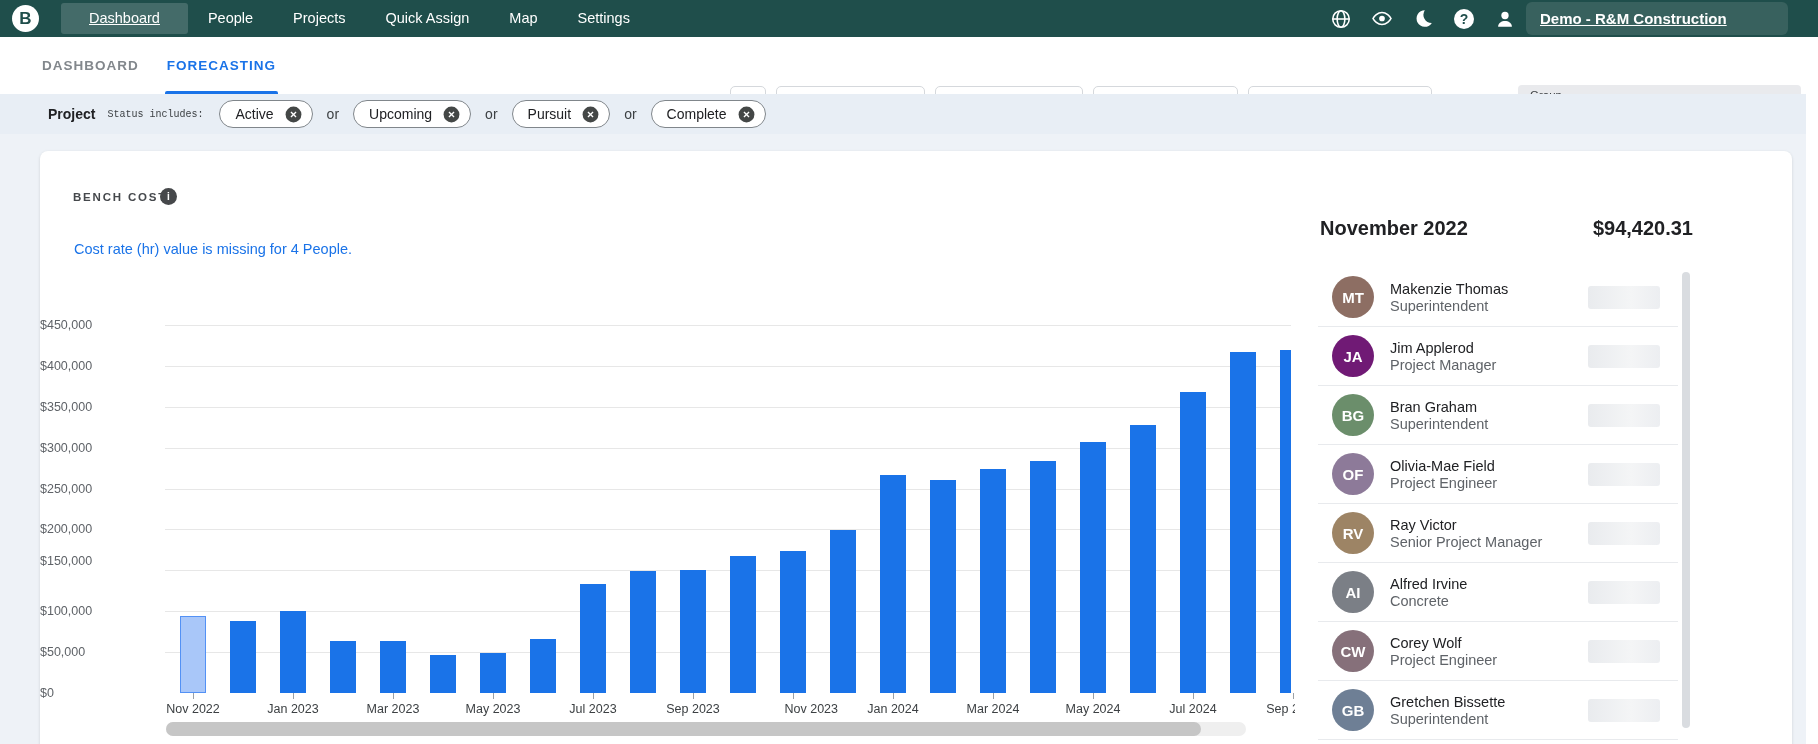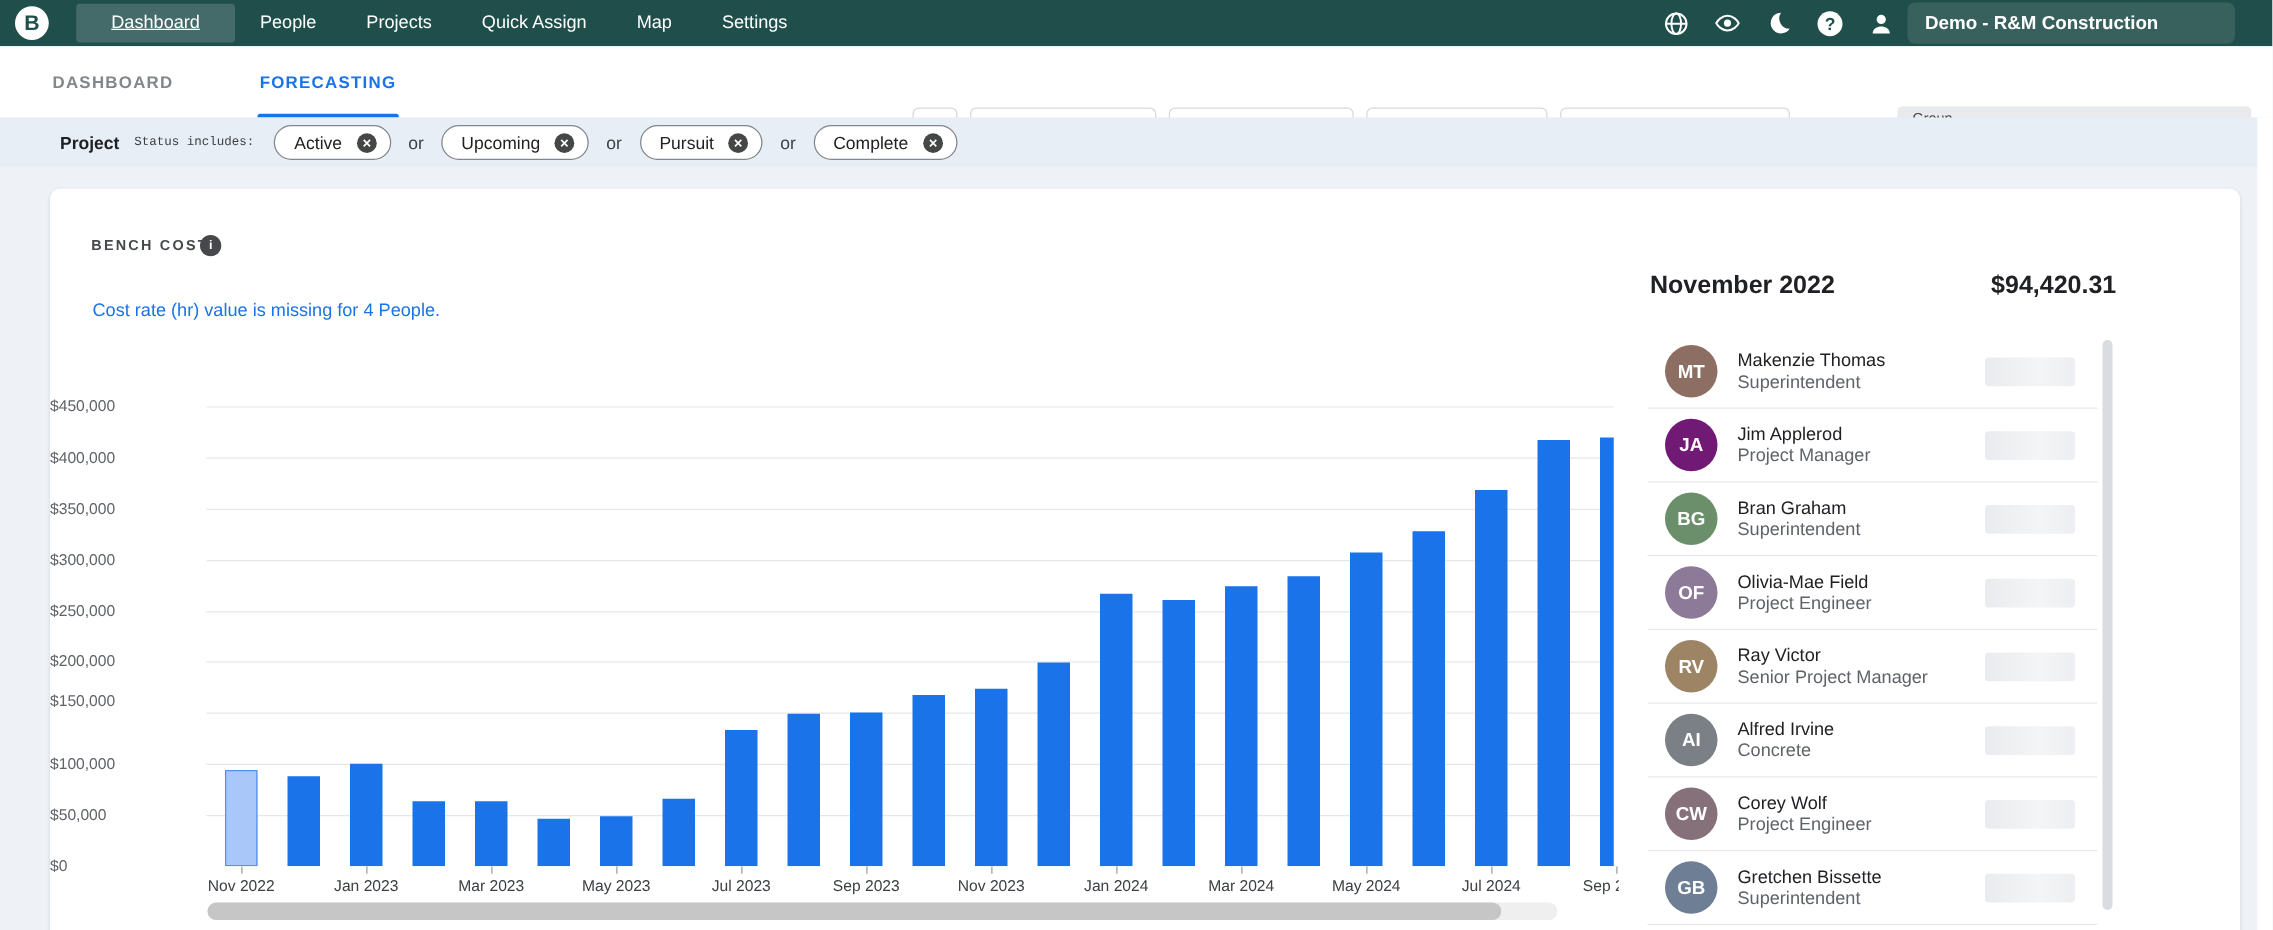--- a/index.html
+++ b/index.html
@@ -8,27 +8,27 @@
 
   
   .topnav { position:absolute; left:0; top:0; width:1818px; height:37px; background:#1f4e4b; display:flex; align-items:center; }
   .logo { width:27px; height:27px; border-radius:50%; background:#fff; color:#1f4e4b; font-weight:800; font-size:17px; display:flex; align-items:center; justify-content:center; margin-left:12px; }
   .nav-items { display:flex; align-items:center; margin-left:22px; }
   .nav-item { color:#fff; font-size:14.5px; padding:0 20px; height:31px; line-height:31px; border-radius:3px; cursor:pointer; white-space:nowrap; }
   .nav-item.active { background:rgba(255,255,255,.17); text-decoration:underline; padding:0 28px; }
   .top-icons { position:absolute; left:1330px; top:0; height:37px; display:flex; align-items:center; gap:19px; }
   .ticon { width:22px; height:22px; display:flex; align-items:center; justify-content:center; cursor:pointer; }
   .help-circle { width:20px; height:20px; border-radius:50%; background:#fff; color:#1f4e4b; font-weight:800; font-size:14px; display:flex; align-items:center; justify-content:center; }
-  .tenant { position:absolute; left:1526px; top:2px; width:262px; height:33px; background:#38615e; border-radius:6px; color:#fff; font-weight:700; font-size:15px; display:flex; align-items:center; padding-left:14px; cursor:pointer; }
+  .tenant { position:absolute; left:1526px; top:2px; width:262px; height:33px; background:#38615e; border-radius:6px; color:#fff; font-weight:700; font-size:15px; display:flex; align-items:center; padding-left:14px; cursor:pointer;text-decoration:underline; }
 
   
   .subnav { position:absolute; left:0; top:37px; width:1818px; height:57px; background:#fff; }
   .tabs { position:absolute; left:42px; top:0; height:57px; display:flex; gap:28px; }
   .tab { font-size:13.5px; font-weight:700; letter-spacing:1px; line-height:57px; color:#82878c; cursor:pointer; position:relative; }
-  .tab.active { color:#1a73e8;margin-left:41px; }
+  .tab.active { color:#1a73e8; }
   .tab.active::after { content:""; position:absolute; left:-2px; right:-2px; bottom:0; height:3px; background:#1a73e8; border-radius:2px 2px 0 0; }
   .btn-row { position:absolute; left:730px; top:49px; display:flex; gap:10px; }
   .obtn { height:37px; border:1px solid #d5d8dc; border-radius:5px; background:#fff; display:flex; align-items:center; gap:10px; padding:0 15px; font-size:15px; color:#3c4043; cursor:pointer; white-space:nowrap; }
   .obtn.icon-only { width:36px; padding:0; justify-content:center; }
   .group-box { position:absolute; left:1518px; top:48px; width:283px; height:41px; background:#e9eaed; border-radius:4px; padding:4px 12px 0 12px; cursor:pointer; }
   .group-label { font-size:11.5px; color:#3c4043; }
   .group-value { font-size:14.5px; font-style:italic; color:#3c4043; margin-top:0px; }
   .group-chevron { position:absolute; right:12px; top:13px; }
 
   
@@ -268,21 +268,21 @@
       <div class="x-lab" style="left: 83px;">Jan 2023</div>
       <div class="x-tick" style="left: 228px;"></div>
       <div class="x-lab" style="left: 183px;">Mar 2023</div>
       <div class="x-tick" style="left: 328px;"></div>
       <div class="x-lab" style="left: 283px;">May 2023</div>
       <div class="x-tick" style="left: 428px;"></div>
       <div class="x-lab" style="left: 383px;">Jul 2023</div>
       <div class="x-tick" style="left: 528px;"></div>
       <div class="x-lab" style="left: 483px;">Sep 2023</div>
       <div class="x-tick" style="left: 628px;"></div>
-      <div class="x-lab" style="left: 583px;">Nov 2023</div>
+      <div class="x-lab" style="left: 583px; text-align: right;">Nov 2023</div>
       <div class="x-tick" style="left: 728px;"></div>
       <div class="x-lab" style="left: 683px;">Jan 2024</div>
       <div class="x-tick" style="left: 828px;"></div>
       <div class="x-lab" style="left: 783px;">Mar 2024</div>
       <div class="x-tick" style="left: 928px;"></div>
       <div class="x-lab" style="left: 883px;">May 2024</div>
       <div class="x-tick" style="left: 1028px;"></div>
       <div class="x-lab" style="left: 983px;">Jul 2024</div>
       <div class="x-tick" style="left: 1128px;"></div>
       <div class="x-lab" style="left: 1083px;">Sep 2024</div>

